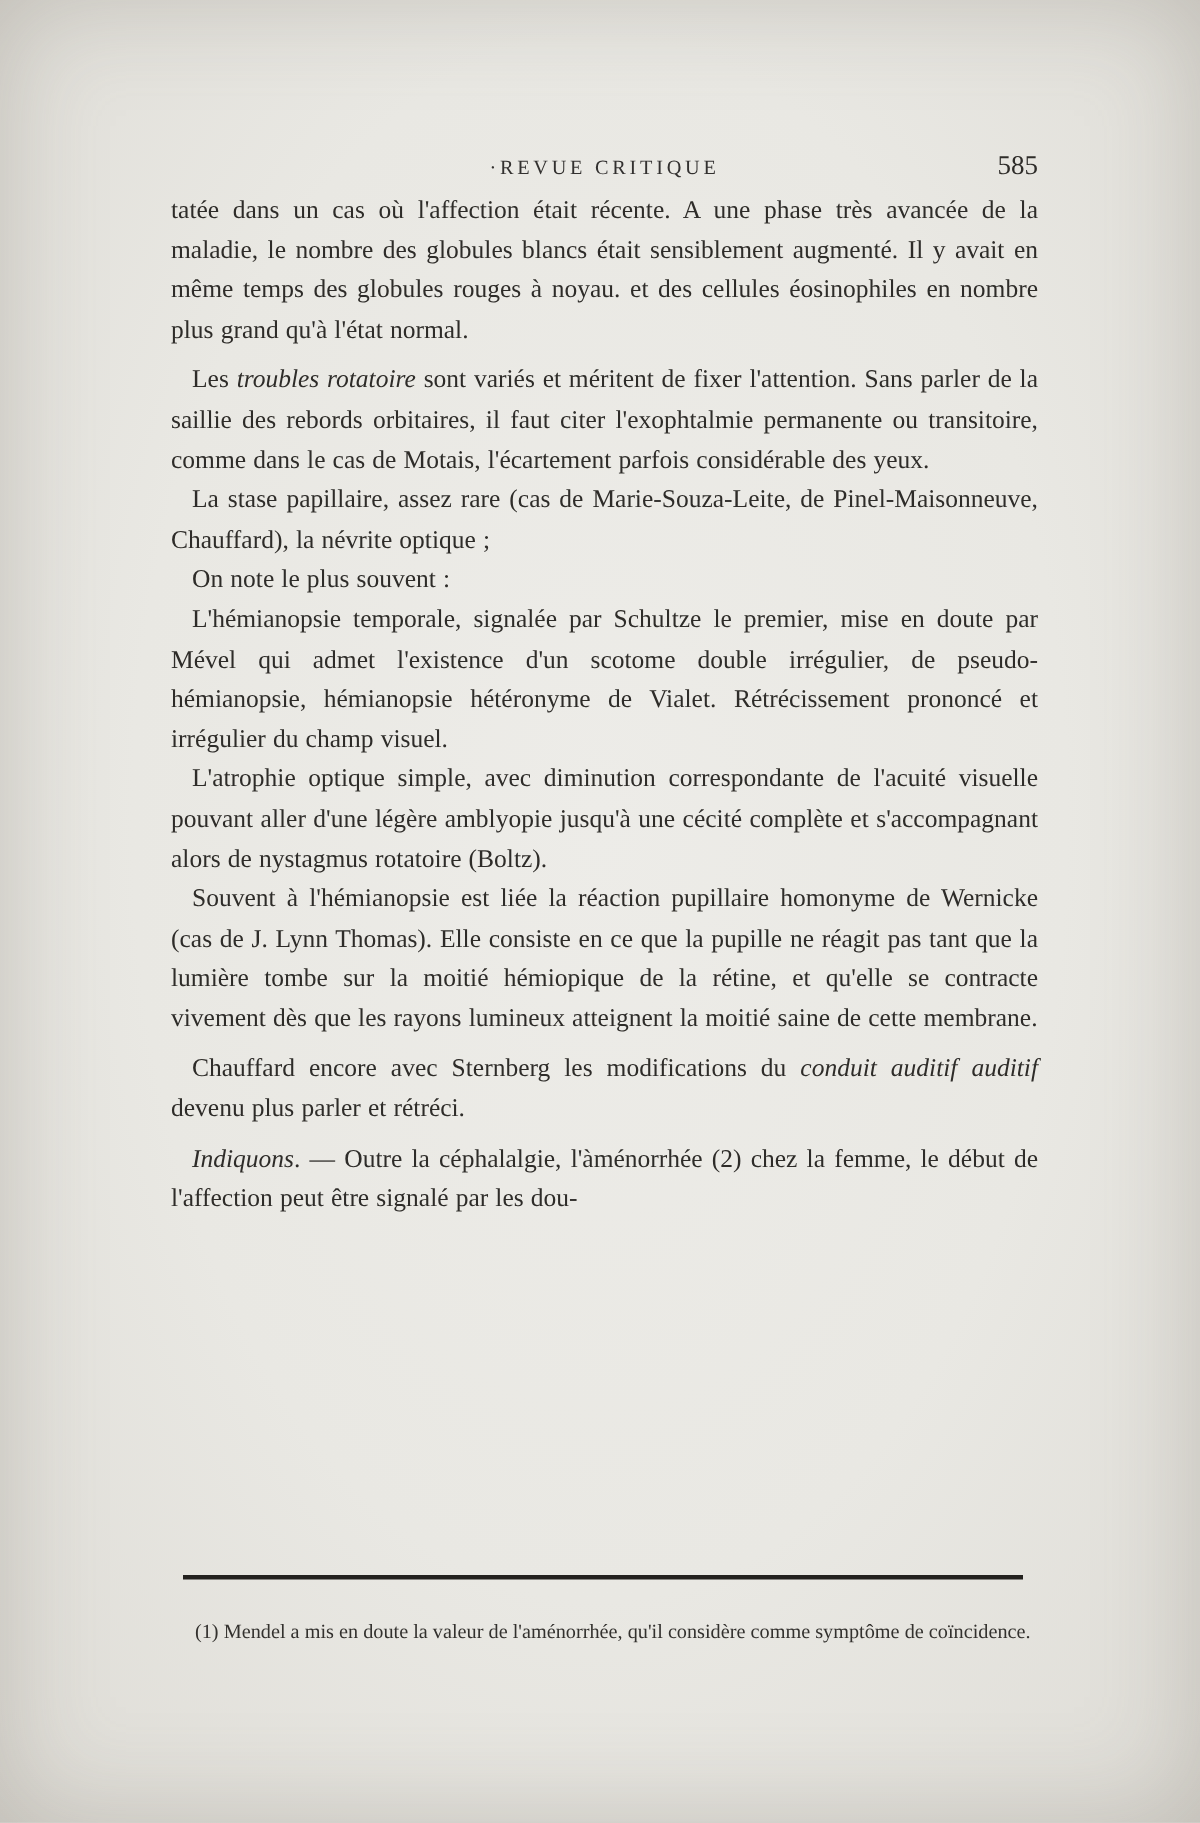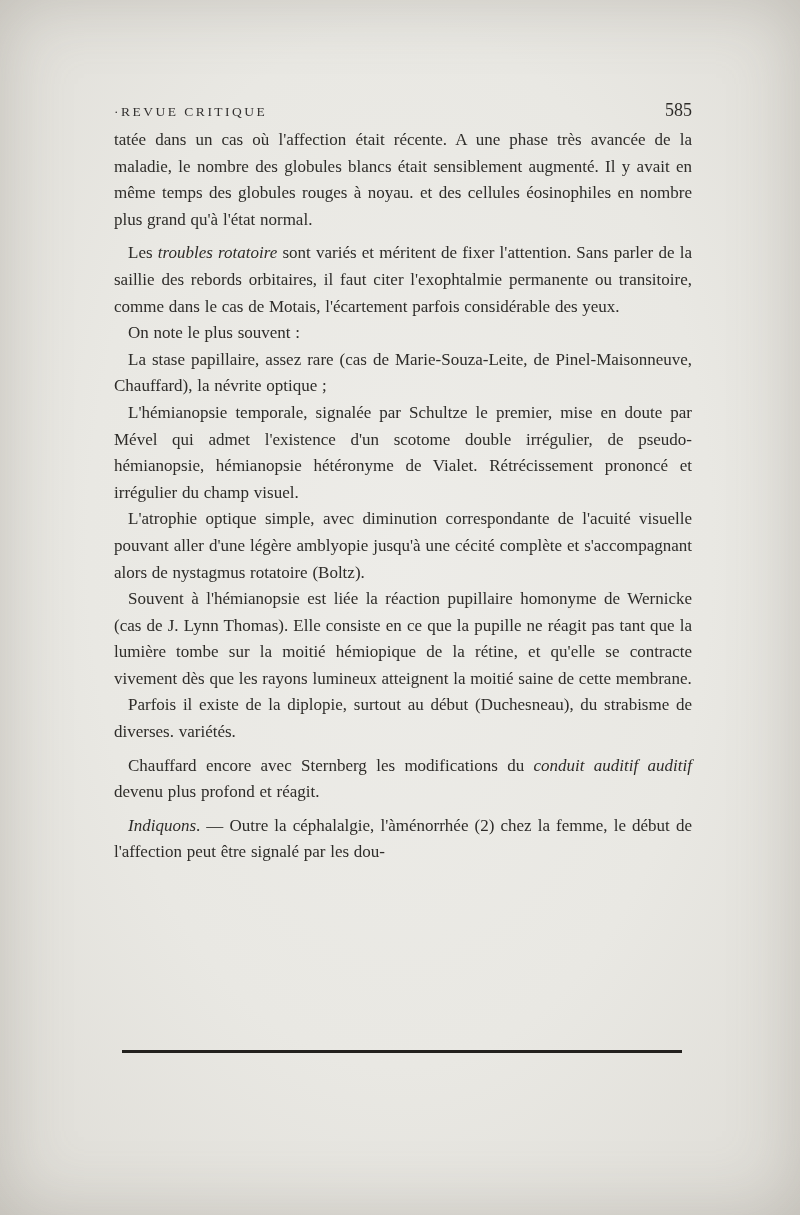--- a/index.html
+++ b/index.html
@@ -20,20 +20,21 @@
   }
   .page-header {
     position: absolute;
     top: 100px;
     left: 114px;
     width: 578px;
     height: 24px;
   }
   .running-title {
     display: block;
+    text-align: center;
     font-size: 13.5px;
     letter-spacing: 2.5px;
     color: #333130;
     padding-top: 4px;
   }
   .page-number {
     position: absolute;
     top: 0;
     right: 0;
     font-size: 18px;
@@ -90,27 +91,27 @@
 <div class="page">
 
   <div class="page-header">
     <span class="running-title">·REVUE CRITIQUE</span>
     <span class="page-number">585</span>
   </div>
 
   <div class="body-text">
       <p class="no-indent"><span>tatée dans un cas où l'affection était récente. A une phase très avancée de la maladie, le nombre des globules blancs était sensiblement augmenté. Il y avait en même temps des globules rouges à noyau. et des cellules éosinophiles en nombre plus grand qu'à l'état normal.</span></p>
       <p class="space-before"><span>Les </span><i>troubles rotatoire</i><span> sont variés et méritent de fixer l'attention. Sans parler de la saillie des rebords orbitaires, il faut citer l'exophtalmie permanente ou transitoire, comme dans le cas de Motais, l'écartement parfois considérable des yeux.</span></p>
+      <p><span>La stase papillaire, assez rare (cas de Marie-Souza-Leite, de Pinel-Maisonneuve, Chauffard), la névrite optique ;</span></p>
       <p><span>On note le plus souvent :</span></p>
-      <p><span>La stase papillaire, assez rare (cas de Marie-Souza-Leite, de Pinel-Maisonneuve, Chauffard), la névrite optique ;</span></p>
       <p><span>L'hémianopsie temporale, signalée par Schultze le premier, mise en doute par Mével qui admet l'existence d'un scotome double irrégulier, de pseudo-hémianopsie, hémianopsie hétéronyme de Vialet. Rétrécissement prononcé et irrégulier du champ visuel.</span></p>
       <p><span>L'atrophie optique simple, avec diminution correspondante de l'acuité visuelle pouvant aller d'une légère amblyopie jusqu'à une cécité complète et s'accompagnant alors de nystagmus rotatoire (Boltz).</span></p>
       <p><span>Souvent à l'hémianopsie est liée la réaction pupillaire homonyme de Wernicke (cas de J. Lynn Thomas). Elle consiste en ce que la pupille ne réagit pas tant que la lumière tombe sur la moitié hémiopique de la rétine, et qu'elle se contracte vivement dès que les rayons lumineux atteignent la moitié saine de cette membrane.</span></p>
-      <p><span>Parfois il existe de la diplopie, surtout au début (Duchesneau), du strabisme de diverses. variétés.</span></p>
-      <p class="space-before"><span>Chauffard encore avec Sternberg les modifications du </span><i>conduit auditif auditif</i><span> devenu plus profond et réagit.</span></p>
+      <p class="space-before"><span>Chauffard encore avec Sternberg les modifications du </span><i>conduit auditif auditif</i><span> devenu plus parler et rétréci.</span></p>
       <p class="space-before"><i>Indiquons</i><span>. — Outre la céphalalgie, l'àménorrhée (2) chez la femme, le début de l'affection peut être signalé par les dou-</span></p>
     </div>
 
   <div class="footnote-area">
     <hr class="footnote-rule">
+    <div class="footnote-text">(1) Mendel a mis en doute la valeur de l'aménorrhée, qu'il considère comme symptôme de coïncidence.</div>
   </div>
 
 </div>
 
 </body></html>

